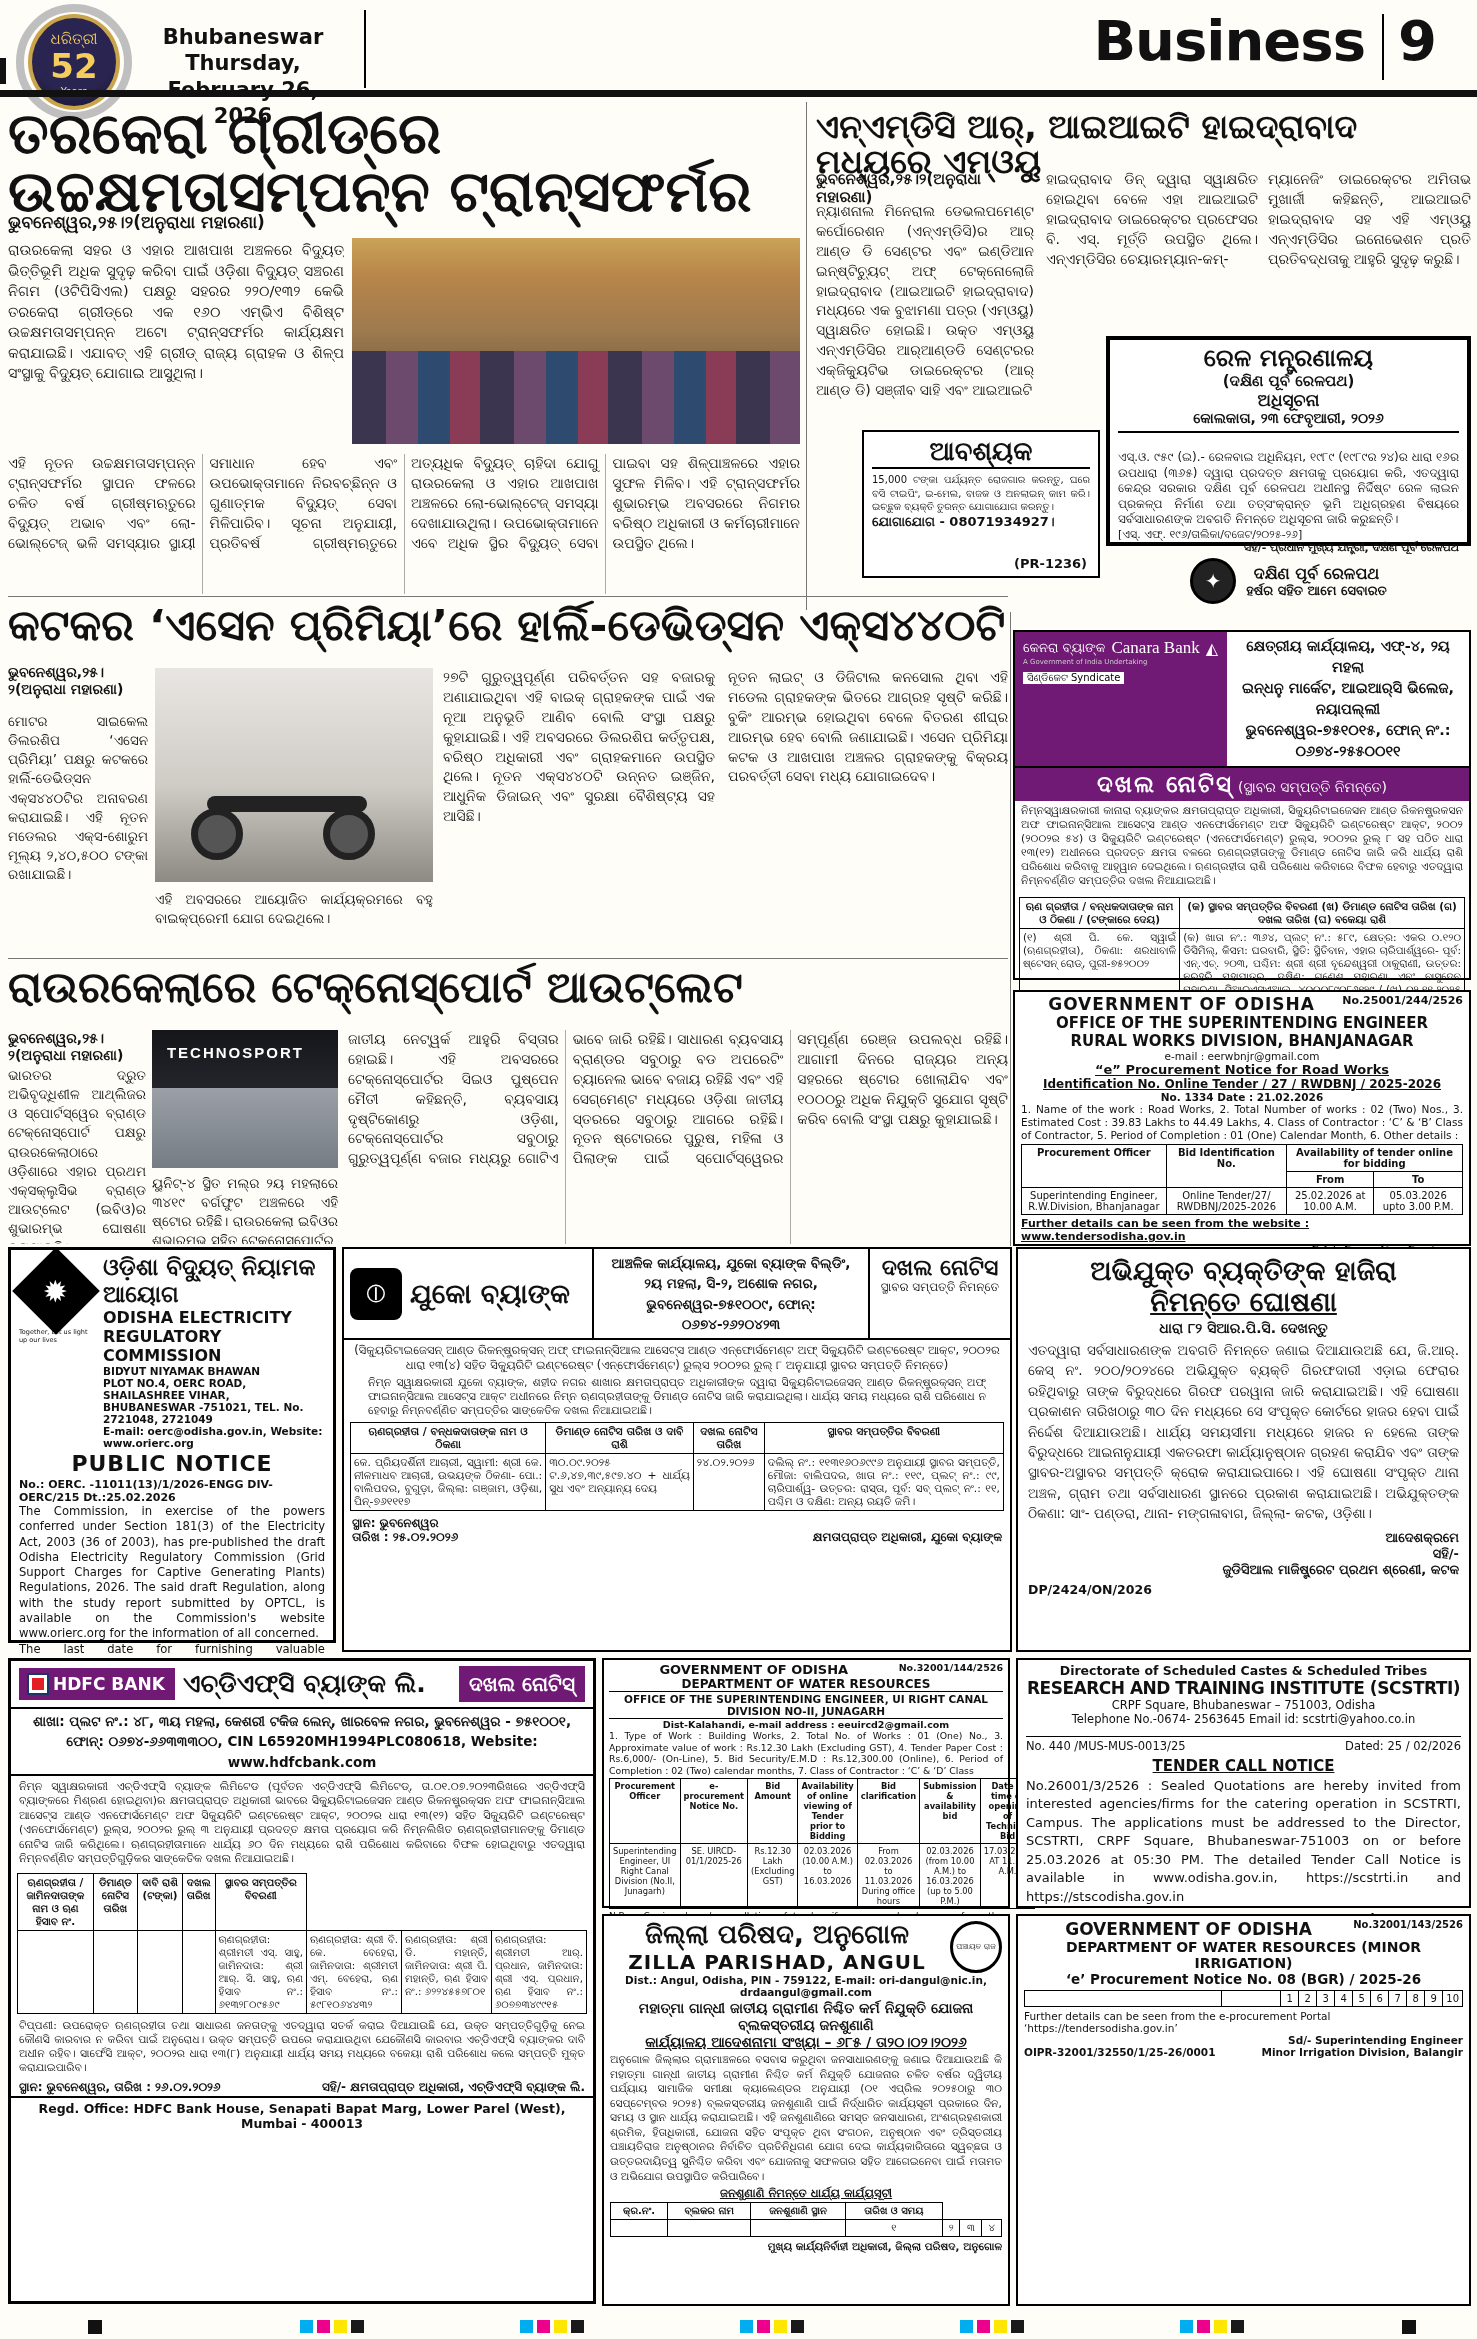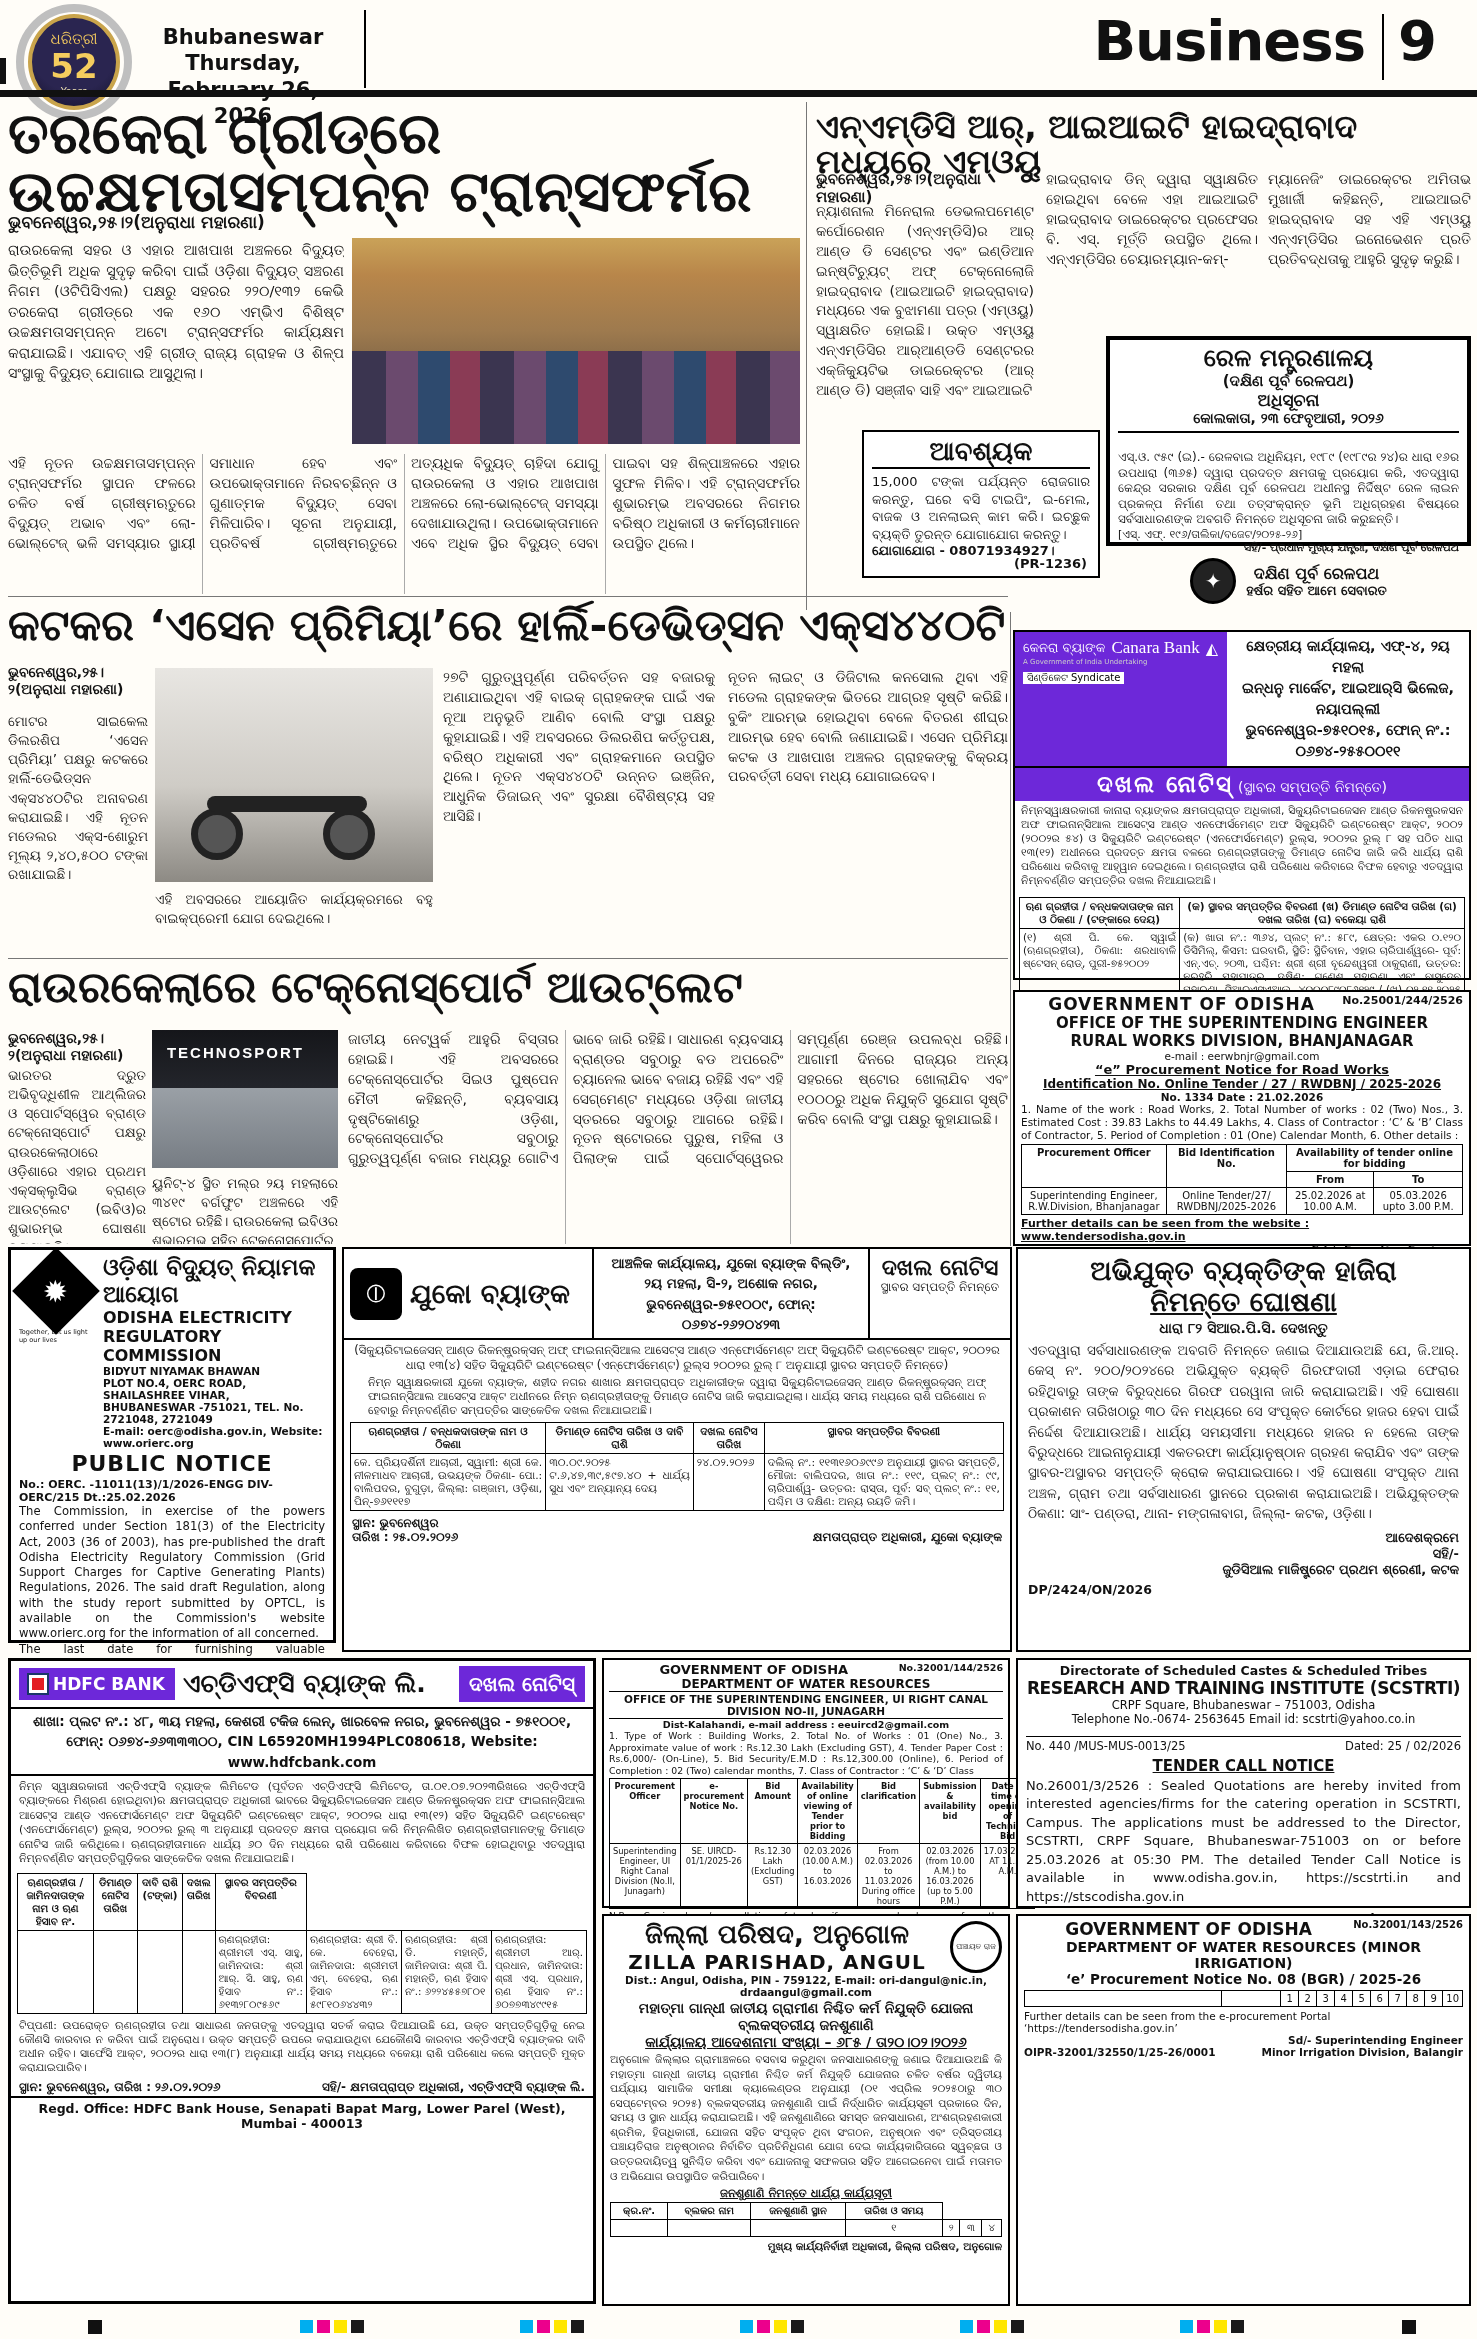--- a/index.html
+++ b/index.html
@@ -5,21 +5,21 @@
   *{margin:0;padding:0;box-sizing:border-box}
   html,body{background:#9a9a9a}
   #page{position:relative;width:1477px;height:2339px;margin:0 auto;background:#fffdf8;
         font-family:"DejaVu Sans","Liberation Sans",sans-serif;color:#111;overflow:hidden}
   .abs{position:absolute}
   .b{font-weight:bold}
   .c{text-align:center}
   .j{text-align:justify}
   .r{text-align:right}
   .box{border:2px solid #000;background:#fff}
-  .blackbar{background:#6d28d9;color:#fff}
+  .blackbar{background:#701a75;color:#fff}
   .vline{position:absolute;width:2px;background:#000}
   .vrule{position:absolute;width:1px;background:#777}
   .hrule{position:absolute;height:1px;background:#777}
   .small{font-size:11px;line-height:1.3}
   .cols3{column-count:3;column-gap:14px;column-rule:1px solid #aaa}
   .cols4{column-count:4;column-gap:14px;column-rule:1px solid #aaa}
   .bodytext{font-size:14.5px;line-height:1.42}
   table{border-collapse:collapse;width:100%}
   th,td{border:1px solid #000;padding:2px 3px;vertical-align:top}
   .ph{position:absolute;overflow:hidden}
@@ -68,21 +68,21 @@
   <div class="vrule" style="left:806px;top:102px;height:508px"></div>
 
   <div class="abs b" style="left:816px;top:110px;width:655px;font-size:33px;line-height:1.05">ଏନ୍‌ଏମ୍‌ଡିସି ଆର୍, ଆଇଆଇଟି ହାଇଦ୍ରାବାଦ ମଧ୍ୟରେ ଏମ୍‌ଓୟୁ</div>
   <div class="abs b" style="left:816px;top:170px;width:218px;font-size:15px">ଭୁବନେଶ୍ୱର,୨୫।୨(ଅନୁରାଧା ମହାରଣା)</div>
   <div class="abs j bodytext" style="left:816px;top:202px;width:218px;height:224px;overflow:hidden;font-size:14px">ନ୍ୟାଶନାଲ ମିନେରାଲ ଡେଭଲପମେଣ୍ଟ କର୍ପୋରେଶନ (ଏନ୍‌ଏମ୍‌ଡିସି)ର ଆର୍ ଆଣ୍ଡ ଡି ସେଣ୍ଟର ଏବଂ ଇଣ୍ଡିଆନ ଇନ୍‌ଷ୍ଟିଚ୍ୟୁଟ୍ ଅଫ୍ ଟେକ୍ନୋଲୋଜି ହାଇଦ୍ରାବାଦ (ଆଇଆଇଟି ହାଇଦ୍ରାବାଦ) ମଧ୍ୟରେ ଏକ ବୁଝାମଣା ପତ୍ର (ଏମ୍‌ଓୟୁ) ସ୍ୱାକ୍ଷରିତ ହୋଇଛି। ଉକ୍ତ ଏମ୍‌ଓୟୁ ଏନ୍‌ଏମ୍‌ଡିସିର ଆର୍‌ଆଣ୍ଡଡି ସେଣ୍ଟରର ଏକ୍ଜିକ୍ୟୁଟିଭ ଡାଇରେକ୍ଟର (ଆର୍ ଆଣ୍ଡ ଡି) ସଞ୍ଜୀବ ସାହି ଏବଂ ଆଇଆଇଟି</div>
   <div class="abs j bodytext" style="left:1046px;top:170px;width:212px;height:160px;overflow:hidden;font-size:14px">ହାଇଦ୍ରାବାଦ ଡିନ୍ ଦ୍ୱାରା ସ୍ୱାକ୍ଷରିତ ହୋଇଥିବା ବେଳେ ଏହା ଆଇଆଇଟି ହାଇଦ୍ରାବାଦ ଡାଇରେକ୍ଟର ପ୍ରଫେସର ବି. ଏସ୍. ମୂର୍ତ୍ତି ଉପସ୍ଥିତ ଥିଲେ। ଏନ୍‌ଏମ୍‌ଡିସିର ଚେୟାରମ୍ୟାନ-କମ୍-</div>
   <div class="abs j bodytext" style="left:1268px;top:170px;width:203px;height:160px;overflow:hidden;font-size:14px">ମ୍ୟାନେଜିଂ ଡାଇରେକ୍ଟର ଅମିତାଭ ମୁଖାର୍ଜୀ କହିଛନ୍ତି, ଆଇଆଇଟି ହାଇଦ୍ରାବାଦ ସହ ଏହି ଏମ୍‌ଓୟୁ ଏନ୍‌ଏମ୍‌ଡିସିର ଇନୋଭେଶନ ପ୍ରତି ପ୍ରତିବଦ୍ଧତାକୁ ଆହୁରି ସୁଦୃଢ଼ କରୁଛି।</div>
 
   <div class="abs box" style="left:862px;top:430px;width:238px;height:148px;padding:4px 8px">
     <div class="c b" style="font-size:26px;border-bottom:2px solid #000;margin-bottom:4px">ଆବଶ୍ୟକ</div>
-    <div class="j" style="font-size:13px;line-height:1.35">15,000 ଟଙ୍କା ପର୍ଯ୍ୟନ୍ତ ରୋଜଗାର କରନ୍ତୁ, ଘରେ ବସି ଟାଇପିଂ, ଇ-ମେଲ, ବାଜକ ଓ ଅନଲାଇନ୍ କାମ କରି। ଇଚ୍ଛୁକ ବ୍ୟକ୍ତି ତୁରନ୍ତ ଯୋଗାଯୋଗ କରନ୍ତୁ।</div>
+    <div class="j" style="font-size:10px;line-height:1.35">15,000 ଟଙ୍କା ପର୍ଯ୍ୟନ୍ତ ରୋଜଗାର କରନ୍ତୁ, ଘରେ ବସି ଟାଇପିଂ, ଇ-ମେଲ, ବାଜକ ଓ ଅନଲାଇନ୍ କାମ କରି। ଇଚ୍ଛୁକ ବ୍ୟକ୍ତି ତୁରନ୍ତ ଯୋଗାଯୋଗ କରନ୍ତୁ।</div>
     <div class="b" style="font-size:13px">ଯୋଗାଯୋଗ - 08071934927।</div>
   </div>
 
   <div class="abs" style="left:1106px;top:336px;width:365px;height:210px;border:4px solid #000;background:#fff;padding:4px 8px">
     <div class="c b" style="font-size:24px">ରେଳ ମନ୍ତ୍ରଣାଳୟ</div>
     <div class="c b" style="font-size:15px">(ଦକ୍ଷିଣ ପୂର୍ବ ରେଳପଥ)</div>
     <div class="c b" style="font-size:17px">ଅଧିସୂଚନା</div>
     <div class="c b" style="font-size:14px;border-bottom:2px solid #000;padding-bottom:4px;margin-bottom:17px">କୋଲକାତା, ୨୩ ଫେବୃଆରୀ, ୨୦୨୬</div>
     <div class="j" style="font-size:12px;line-height:1.3">ଏସ୍.ଓ. ୯୫୯ (ଇ).- ରେଳବାଇ ଅଧିନିୟମ, ୧୯୮୯ (୧୯୮୯ର ୨୪)ର ଧାରା ୧୬ର ଉପଧାରା (୩୬୫) ଦ୍ୱାରା ପ୍ରଦତ୍ତ କ୍ଷମତାକୁ ପ୍ରୟୋଗ କରି, ଏତଦ୍ୱାରା କେନ୍ଦ୍ର ସରକାର ଦକ୍ଷିଣ ପୂର୍ବ ରେଳପଥ ଅଧୀନସ୍ଥ ନିର୍ଦ୍ଦିଷ୍ଟ ରେଳ ଲାଇନ ପ୍ରକଳ୍ପ ନିର୍ମାଣ ତଥା ତତ୍ସଂକ୍ରାନ୍ତ ଭୂମି ଅଧିଗ୍ରହଣ ବିଷୟରେ ସର୍ବସାଧାରଣଙ୍କ ଅବଗତି ନିମନ୍ତେ ଅଧିସୂଚନା ଜାରି କରୁଛନ୍ତି।</div>
     <div style="font-size:11px">[ଏସ୍. ଏଫ୍. ୧୯୬/ତାଲିକା/ବଜେଟ/୨୦୨୫-୨୬]</div>

